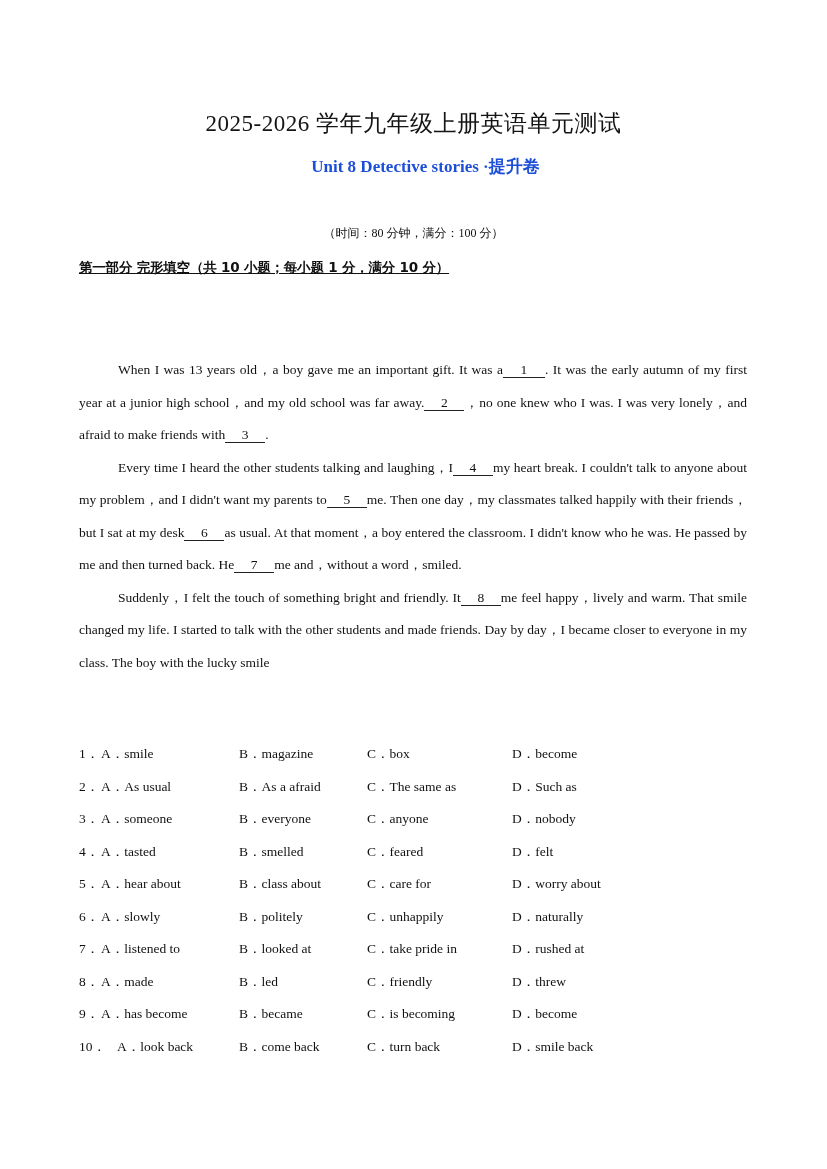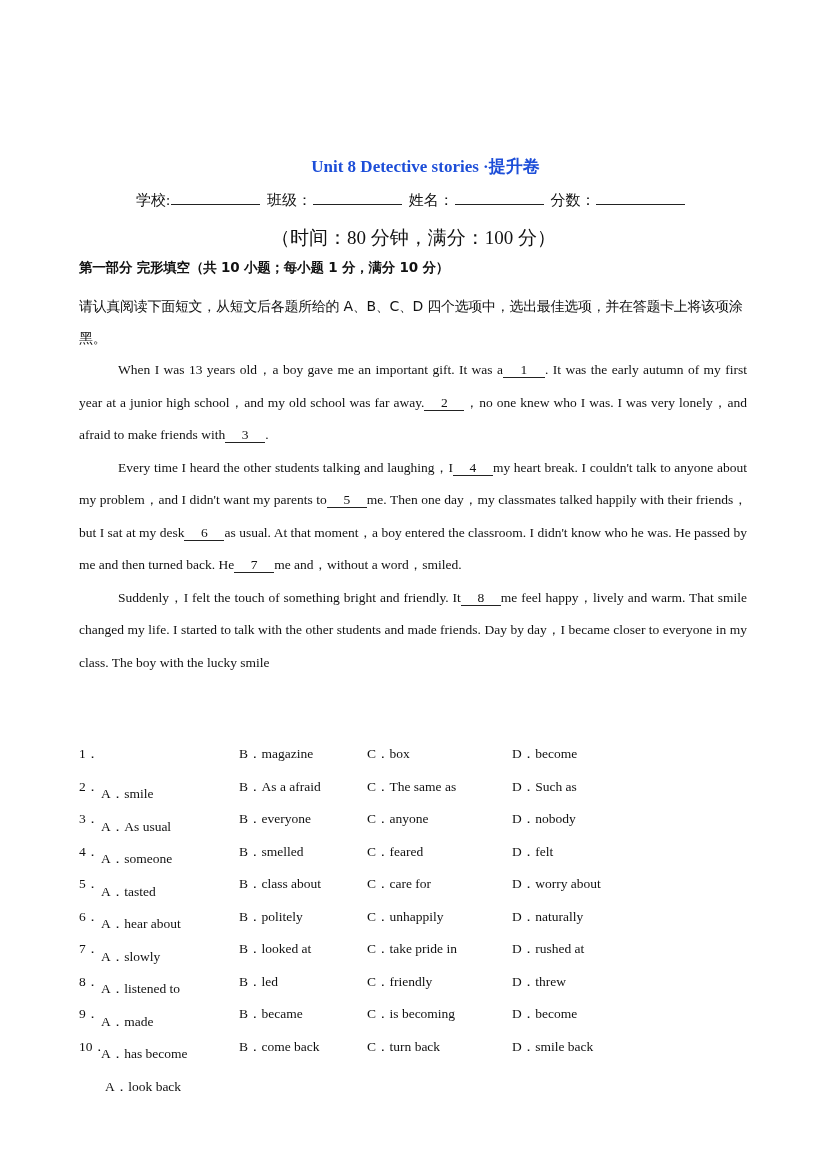--- a/index.html
+++ b/index.html
@@ -20,25 +20,25 @@
     position: absolute; top: 190px; left: 136px; width: 580px;
     font-size: 15px; white-space: nowrap;
   }
   .info-line .lbl { display: inline-block; }
   .info-line .blank {
     display: inline-block; width: 89px; border-bottom: 1px solid #222; height: 14px;
     vertical-align: baseline; margin: 0 3px 0 1px;
   }
   .time-line {
     position: absolute; top: 225px; left: 0; width: 827px; text-align: center;
-    font-size: 19px;
+    font-size: 12px;
   }
   .section-head {
     position: absolute; top: 259px; left: 79px; font-size: 13.5px; font-weight: bold;
-    font-family: "DejaVu Sans", sans-serif; letter-spacing: -0.2px;
+    font-family: "DejaVu Sans", sans-serif; letter-spacing: -0.2px; text-decoration: underline;
   }
   .instr {
     position: absolute; top: 290px; left: 79px; width: 672px;
     font-size: 14px; line-height: 32px;
     font-family: "DejaVu Sans", sans-serif; letter-spacing: -0.3px;
   }
   .passage {
     position: absolute; top: 354px; left: 79px; width: 668px;
     font-size: 13.5px; line-height: 32.5px; text-align: justify;
   }
@@ -49,44 +49,38 @@
     line-height: 14px; text-indent: 0;
   }
   .g1 { width: 42px; } .g2 { width: 40px; } .g3 { width: 40px; }
   .g4 { width: 40px; } .g5 { width: 40px; } .g6 { width: 40px; }
   .g7 { width: 40px; } .g8 { width: 40px; } .g9 { width: 40px; }
   .g10 { width: 72px; }
   .options { position: absolute; top: 745px; left: 79px; width: 680px; }
   .opt-row { position: relative; height: 32.5px; font-size: 13.5px; white-space: nowrap; }
   .opt-row span { position: absolute; top: 0; }
   .opt-num { left: 0; }
-  .opt-a { left: 22px; margin-top: 40px; }
+  .opt-a { left: 22px; }
   .opt-b { left: 144px; margin-left: 16px; }
   .opt-c { left: 288px; }
   .opt-d { left: 433px; }
-  .opt-row.wide .opt-a { left: 26px; }
+  .opt-row.wide .opt-a { left: 38px; }
 </style>
 </head>
 <body>
 
 <div class="page">
 
+  <div class="title">2025-2026 学年九年级上册英语单元测试</div>
   <div class="subtitle">Unit 8 Detective stories ·提升卷</div>
 
-  <div class="info-line">
-    <span class="lbl">学校:</span><span class="blank"></span>
-    <span class="lbl">班级：</span><span class="blank"></span>
-    <span class="lbl">姓名：</span><span class="blank"></span>
-    <span class="lbl">分数：</span><span class="blank"></span>
-  </div>
 
   <div class="time-line">（时间：80 分钟，满分：100 分）</div>
 
   <div class="section-head">第一部分  完形填空（共 10 小题；每小题 1 分，满分 10 分）</div>
-  <div class="instr">请认真阅读下面短文，从短文后各题所给的 A、B、C、D 四个选项中，选出最佳选项，并在答题卡上将该项涂黑。</div>
 
   <div class="passage">
     <p><span>When I was 13 years old，a boy gave me an important gift. It was a</span><span class="gap g1">1</span><span>. It was the early autumn of my first year at a junior high school，and my old school was far away.</span><span class="gap g2">2</span><span>，no one knew who I was. I was very lonely，and afraid to make friends with</span><span class="gap g3">3</span><span>.</span></p>
     <p><span>Every time I heard the other students talking and laughing，I</span><span class="gap g4">4</span><span>my heart break. I couldn't talk to anyone about my problem，and I didn't want my parents to</span><span class="gap g5">5</span><span>me. Then one day，my classmates talked happily with their friends，but I sat at my desk</span><span class="gap g6">6</span><span>as usual. At that moment，a boy entered the classroom. I didn't know who he was. He passed by me and then turned back. He</span><span class="gap g7">7</span><span>me and，without a word，smiled.</span></p>
     <p><span>Suddenly，I felt the touch of something bright and friendly. It</span><span class="gap g8">8</span><span>me feel happy，lively and warm. That smile changed my life. I started to talk with the other students and made friends. Day by day，I became closer to everyone in my class. The boy with the lucky smile</span></p>
   </div>
 
   <div class="options">
     <div class="opt-row">
         <span class="opt-num">1．</span>

